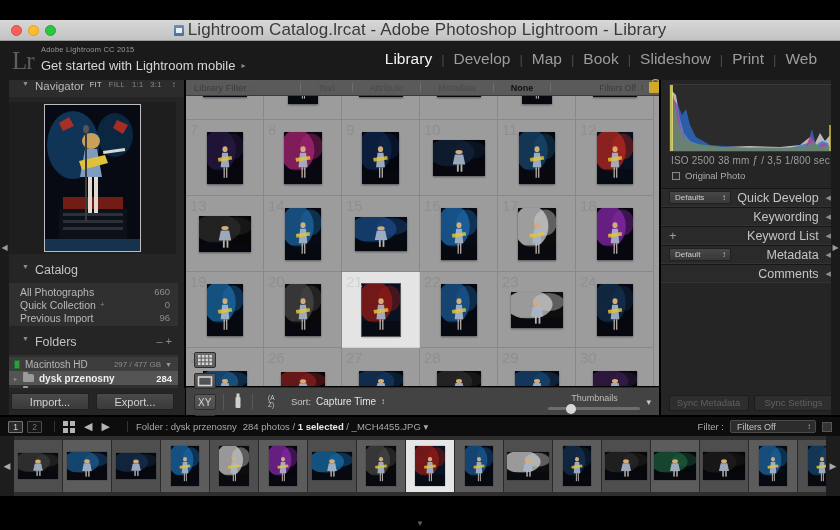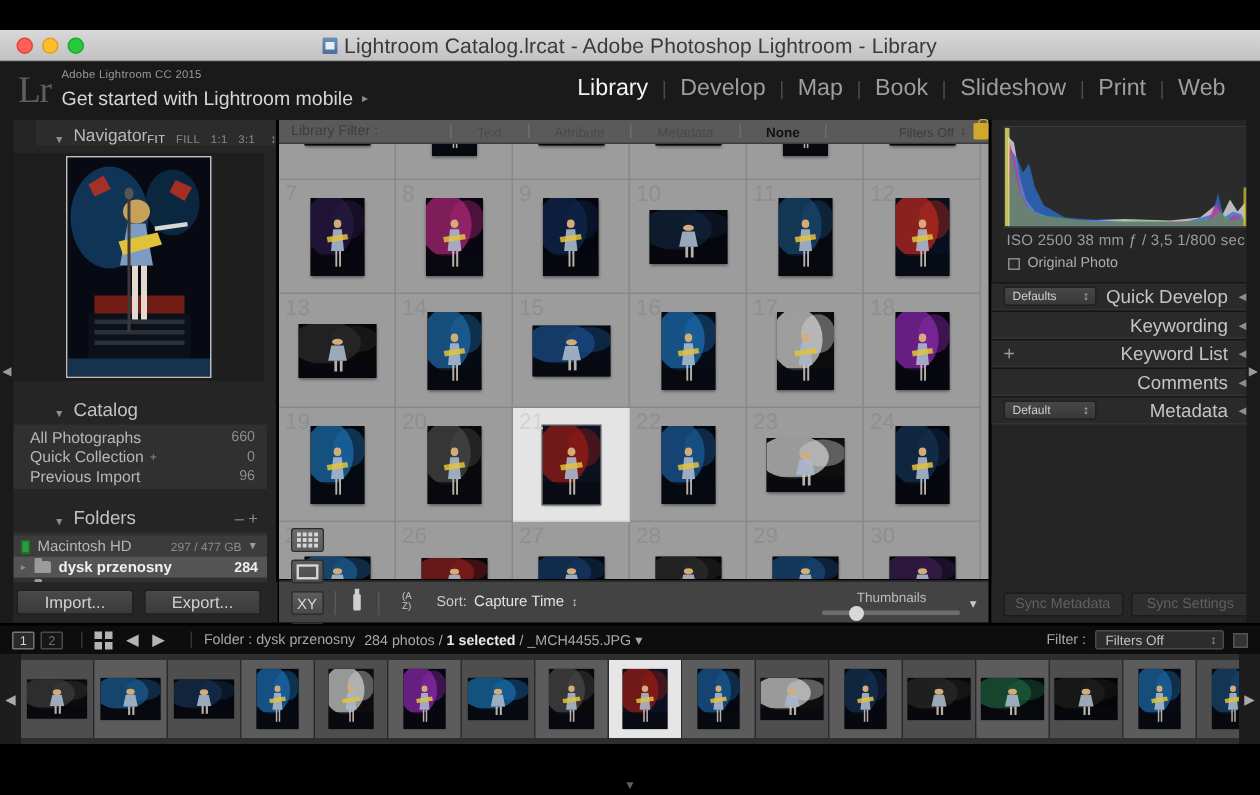--- a/index.html
+++ b/index.html
@@ -19,21 +19,21 @@
     border-bottom:1px solid #9a9a9a;
     display:flex; align-items:center;
   }
   .traffic { display:flex; gap:6px; margin-left:11px; }
   .dot { width:11px; height:11px; border-radius:50%; }
   .dot.r{background:#ff5f57;border:1px solid #e0443e;}
   .dot.y{background:#ffbd2e;border:1px solid #dea123;}
   .dot.g{background:#28c940;border:1px solid #1aab29;}
   .title-text {
     position:absolute; left:0; right:0; text-align:center;
-    font-size:14px; color:#3a3a3a; letter-spacing:.1px;
+    font-size:17px; color:#3a3a3a; letter-spacing:.1px;
   }
   .doc-icon {
     display:inline-block; width:10px; height:11px; vertical-align:-1px;
     background:linear-gradient(#6f8fb8,#4a6f9e);
     border-radius:1px; margin-right:4px; position:relative;
   }
   .doc-icon::after{
     content:""; position:absolute; left:2px; top:3px; width:6px; height:5px;
     background:#e8eef5;
   }
@@ -61,24 +61,23 @@
   .modules .m { color:#9d9d9d; padding:0 9px; cursor:default; }
   .modules .m.active { color:#f2f2f2; }
   .modules .sep { color:#4a4a4a; font-size:13px; }
 
   
   .leftpanel {
     position:absolute; left:0; top:80px; width:185px; height:335px;
     background:#252525; border-right:1px solid #000;
   }
   .panel-head {
-    height:17px; display:flex; align-items:flex-end;
-    color:#b9b9b9; font-size:11.5px; padding-left:12px;
+    height:17px; display:flex; align-items:flex-start;
+    color:#b9b9b9; font-size:11.5px; padding-left:22px;
     background:#2c2c2c;
-    margin-left:24px;
   }
   .tri { font-size:7px; color:#8e8e8e; margin-right:6px; }
   .nav-modes {
     margin-left:auto; margin-right:8px; display:flex; gap:7px;
     font-size:7.5px; color:#8a8a8a; letter-spacing:.3px;
   }
   .nav-modes .sel{color:#d8d8d8;}
   .nav-stack{ margin-left:3px; font-size:8px; color:#8a8a8a;}
 
   .navigator-frame {
@@ -456,26 +455,26 @@
         <div class="rsect">
           <span class="label">Keywording</span>
           <span class="ar">◀</span>
         </div>
         <div class="rsect">
           <span class="plusbig">+</span>
           <span class="label">Keyword List</span>
           <span class="ar">◀</span>
         </div>
         <div class="rsect">
-          <span class="label">Comments</span>
-          <span class="ar">◀</span>
-        </div>
-        <div class="rsect">
           <span class="minisel">Default</span>
           <span class="label">Metadata</span>
+          <span class="ar">◀</span>
+        </div>
+        <div class="rsect">
+          <span class="label">Comments</span>
           <span class="ar">◀</span>
         </div>
       </div>
 
     <div class="sync-row">
       <div class="syncbtn">Sync Metadata</div>
       <div class="syncbtn">Sync Settings</div>
     </div>
   </div>
 

